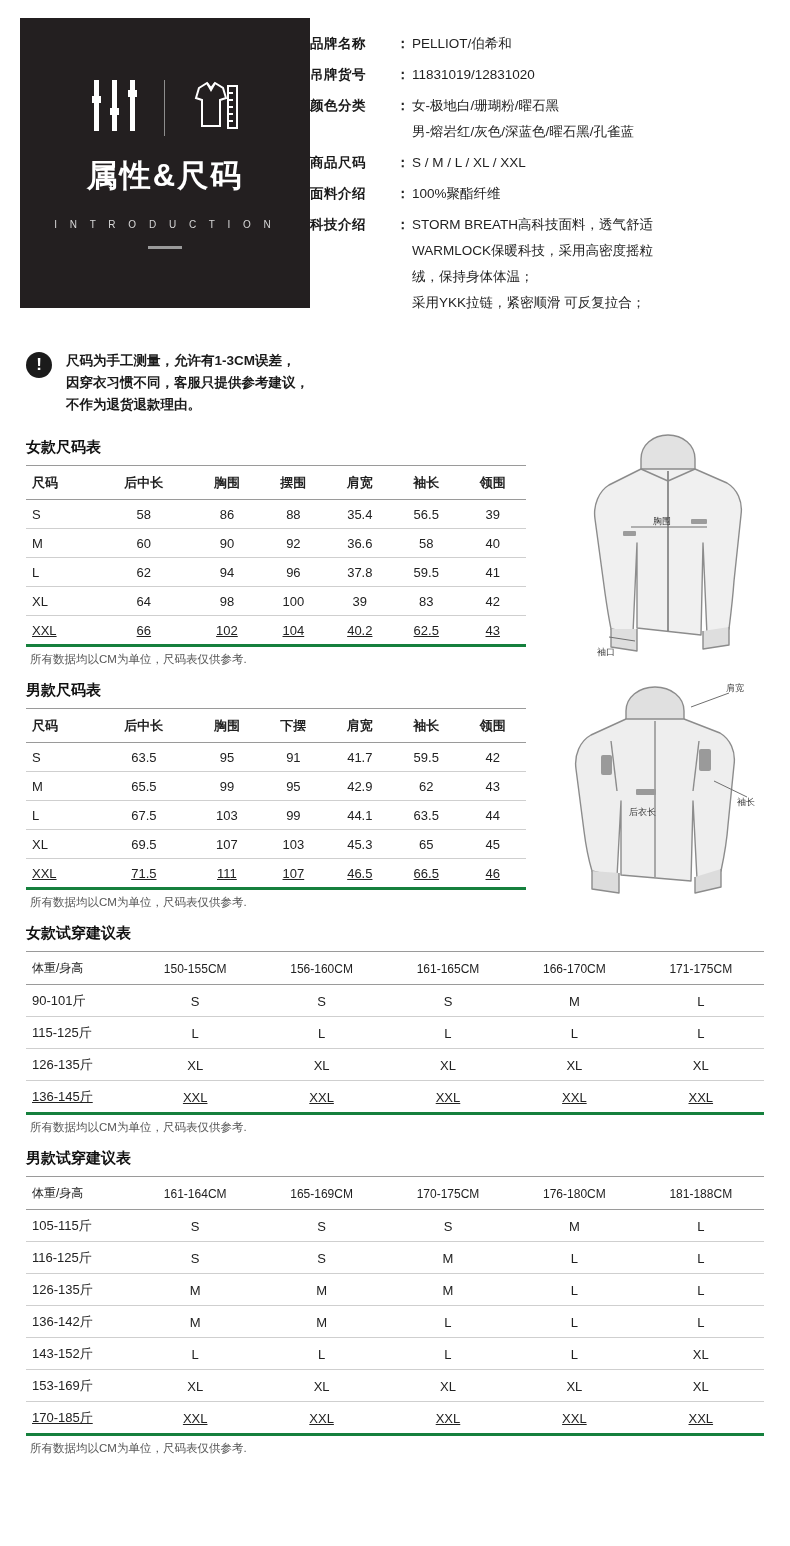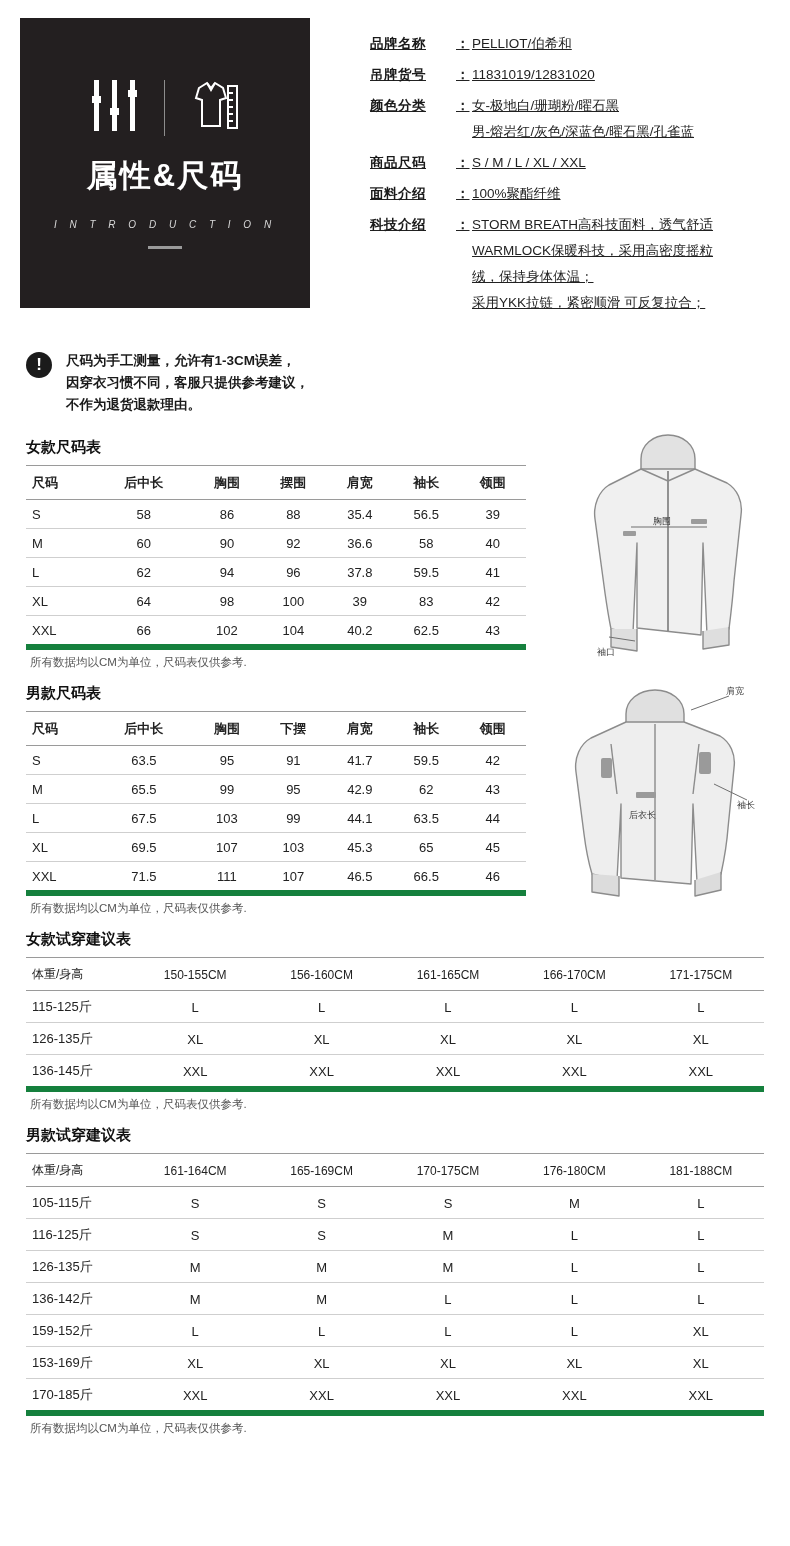--- a/index.html
+++ b/index.html
@@ -56,34 +56,31 @@
     font-size: 31px;
     font-weight: bold;
     letter-spacing: 2px;
     margin-bottom: 22px;
   }
   .badge-sub {
     font-size: 10px;
     letter-spacing: 5px;
     color: #d8d8d8;
     margin-bottom: 16px;
-    font-style: italic;
   }
   .badge-rule {
     width: 34px;
     height: 3px;
     background: #9a9a9a;
   }
 
   .info {
     flex: 1;
-    padding-left: 60px;
     padding-top: 16px;
     box-sizing: border-box;
-    text-decoration: underline;
   }
   .info-row {
     display: flex;
     margin-bottom: 11px;
     font-size: 13.5px;
     line-height: 20px;
   }
   .info-label {
     width: 86px;
     flex: 0 0 86px;
@@ -159,21 +156,22 @@
     font-weight: normal;
     color: #222;
   }
   table.sz thead th {
     font-weight: bold;
     border-bottom: 1px solid #9a9a9a;
     border-top: 1px solid #9a9a9a;
     padding: 8px 0 7px 0;
   }
   table.sz tbody tr:last-child td {
-    border-bottom: 6px solid #15803d;
+    border-bottom: 3px solid #15803d;
+    text-decoration: underline;
   }
   table.sz td.first, table.sz th.first {
     text-align: left;
     padding-left: 6px;
   }
 
   
   .sz-block {
     position: relative;
   }
@@ -496,20 +494,28 @@
           <th class="first">体重/身高</th>
           <th>150-155CM</th>
           <th>156-160CM</th>
           <th>161-165CM</th>
           <th>166-170CM</th>
           <th>171-175CM</th>
         </tr>
       </thead>
       <tbody>
         <tr>
+          <td class="first">90-101斤</td>
+          <td>S</td>
+          <td>S</td>
+          <td>S</td>
+          <td>M</td>
+          <td>L</td>
+        </tr>
+        <tr>
           <td class="first">115-125斤</td>
           <td>L</td>
           <td>L</td>
           <td>L</td>
           <td>L</td>
           <td>L</td>
         </tr>
         <tr>
           <td class="first">126-135斤</td>
           <td>XL</td>
@@ -573,21 +579,21 @@
         </tr>
         <tr>
           <td class="first">136-142斤</td>
           <td>M</td>
           <td>M</td>
           <td>L</td>
           <td>L</td>
           <td>L</td>
         </tr>
         <tr>
-          <td class="first">159-152斤</td>
+          <td class="first">143-152斤</td>
           <td>L</td>
           <td>L</td>
           <td>L</td>
           <td>L</td>
           <td>XL</td>
         </tr>
         <tr>
           <td class="first">153-169斤</td>
           <td>XL</td>
           <td>XL</td>

